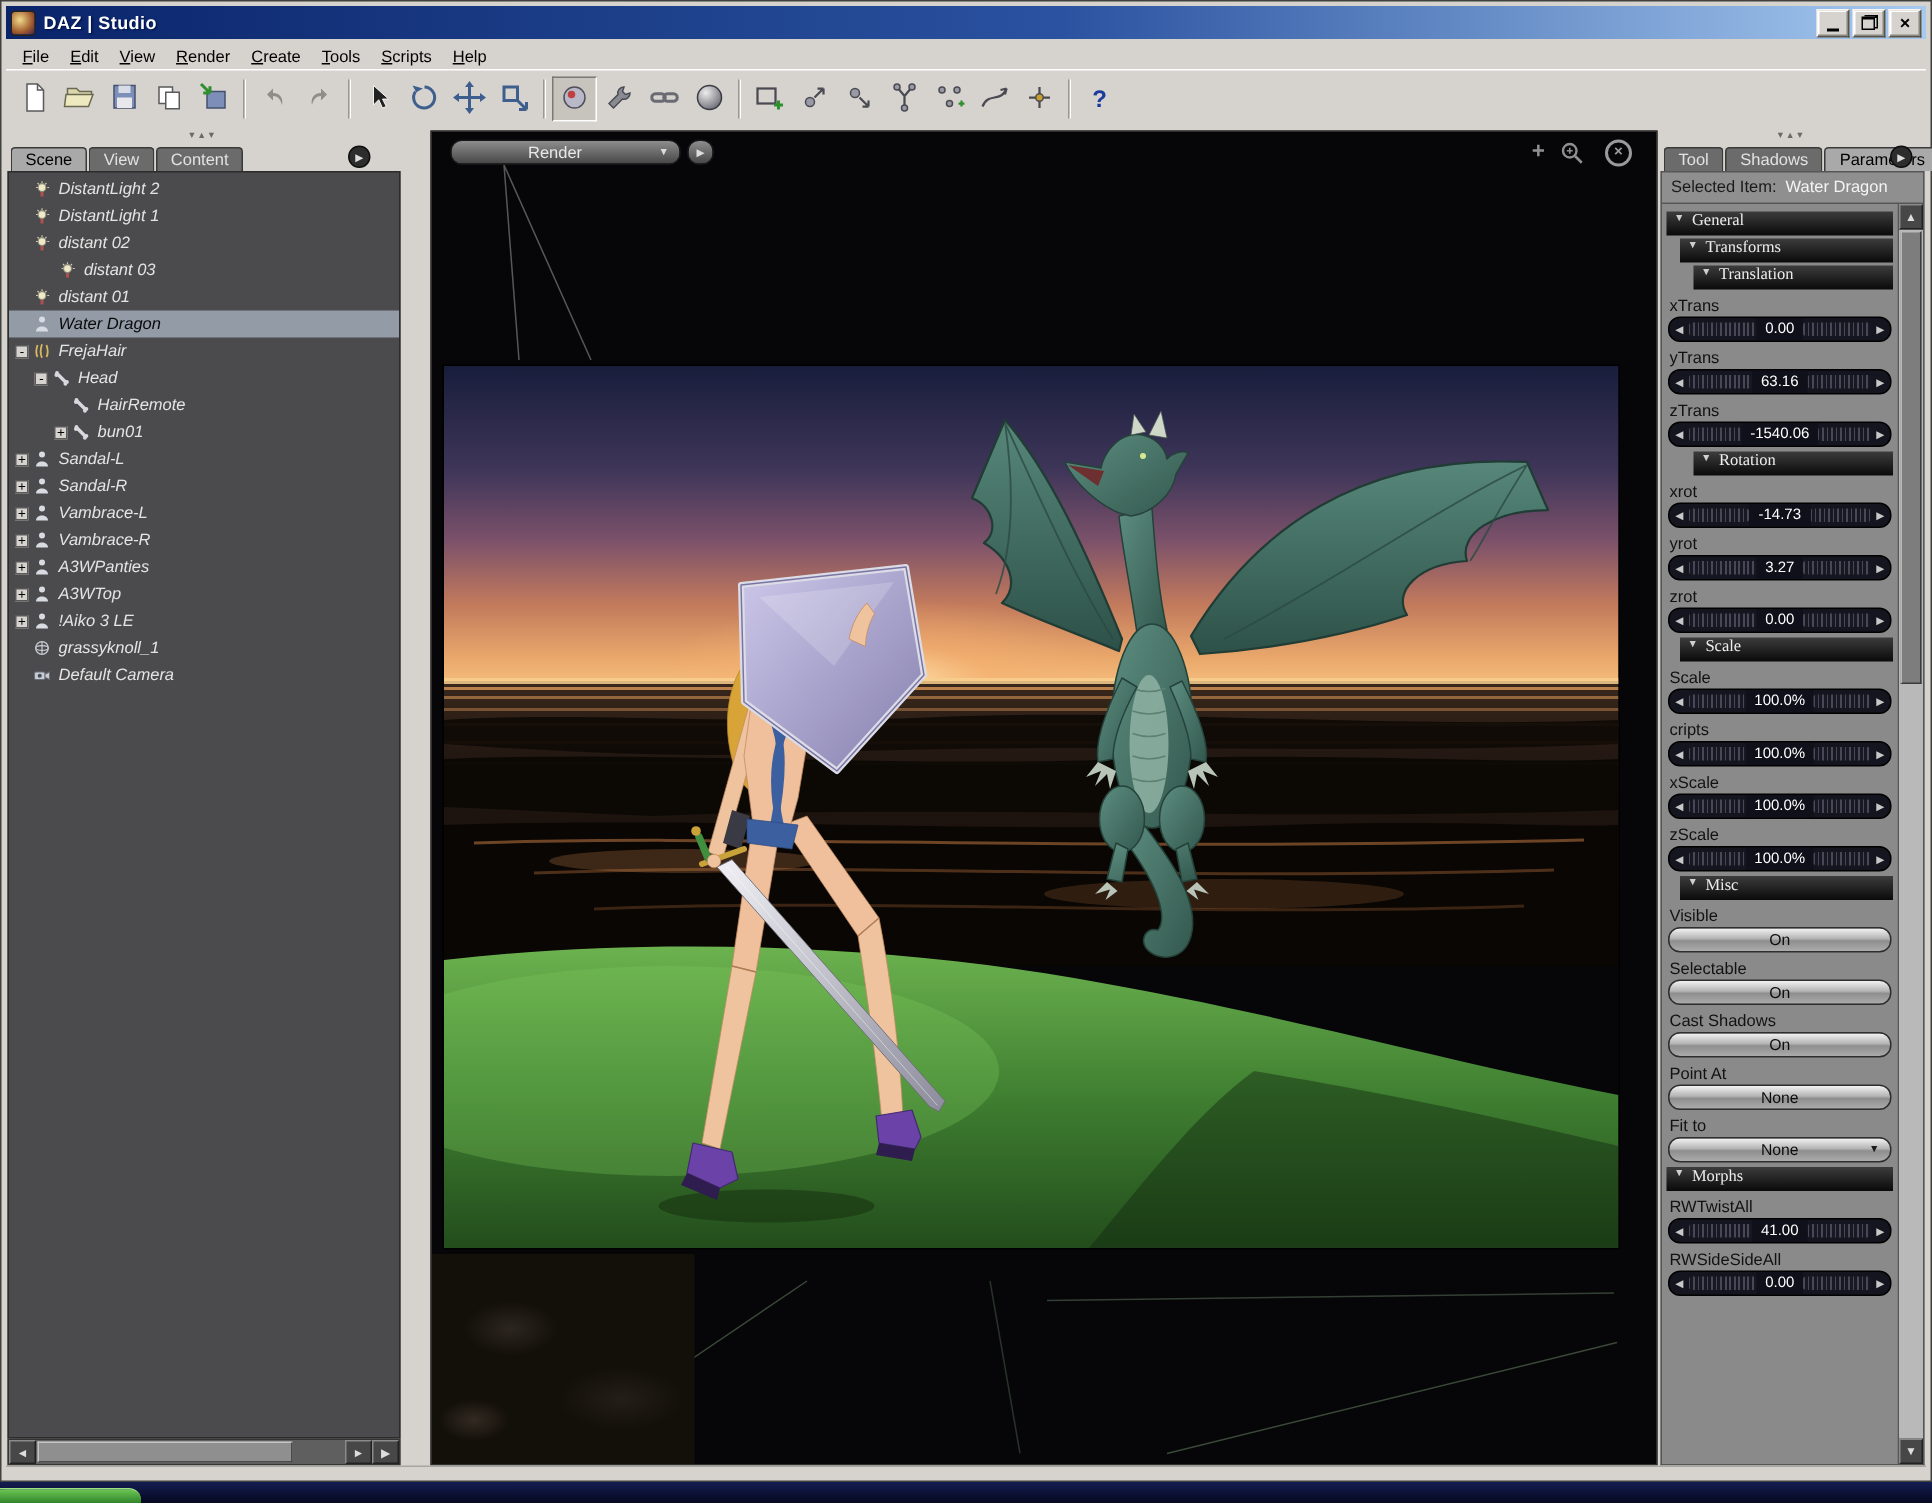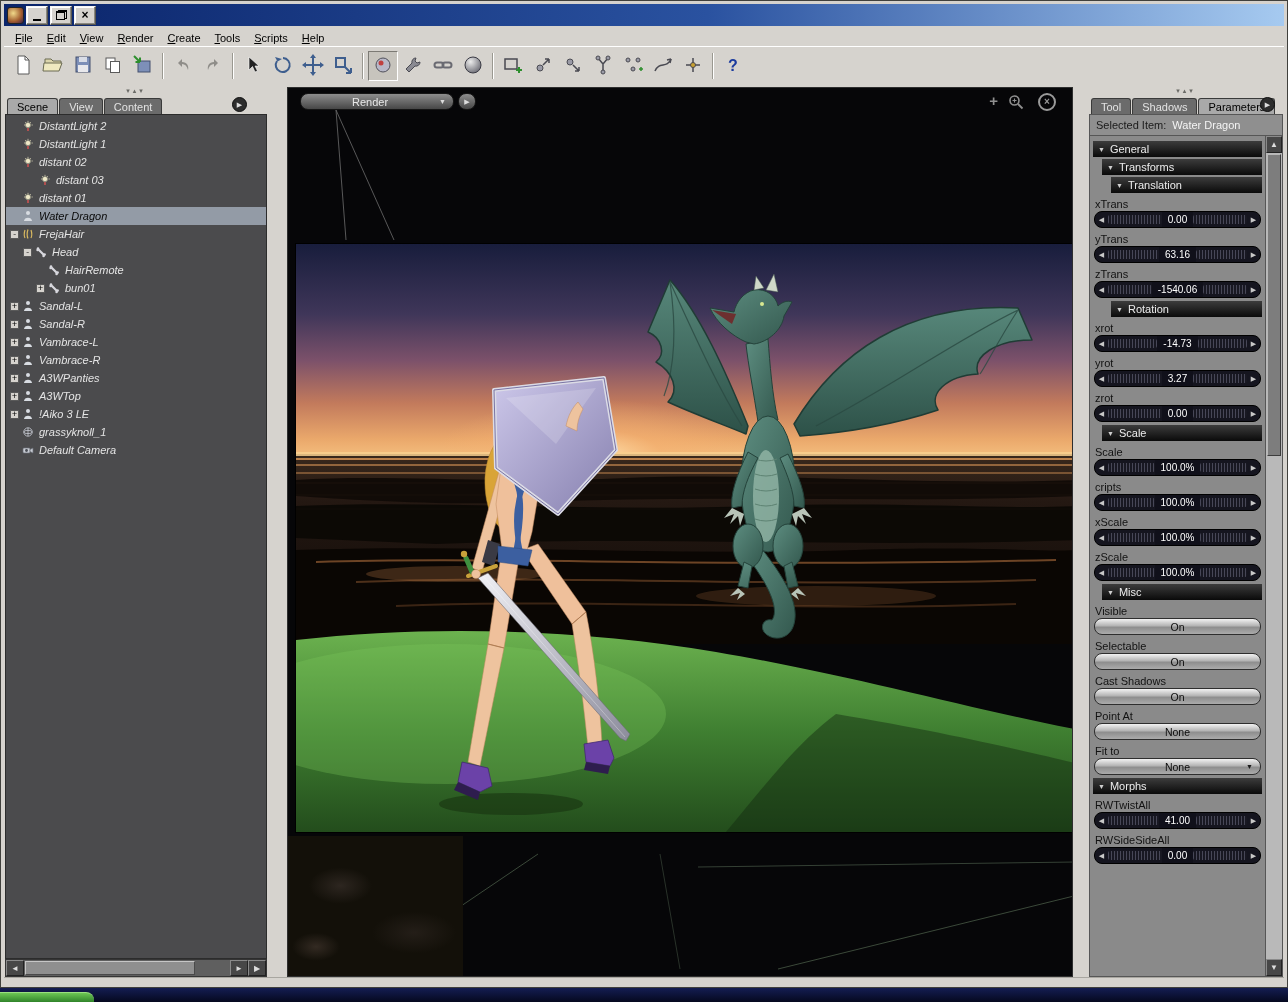--- a/index.html
+++ b/index.html
@@ -35,21 +35,21 @@
   .toolbar { height:38px; display:flex; align-items:center; padding:0 4px; border-top:1px solid #fff; }
   .tb-btn { width:30px; height:30px; background:#d6d3ce; border:1px solid #d6d3ce; padding:0;
     display:flex; align-items:center; justify-content:center; }
   .tb-btn.pressed { border-color:#7c7a74 #ffffff #ffffff #7c7a74; background:#c7c4bd; }
   .tb-sep { width:0; height:26px; border-left:1px solid #9a9890; border-right:1px solid #fff; margin:0 4px; }
   
   .main-content { position:absolute; left:4px; top:86px; right:4px; bottom:10px; display:flex; }
   .dock-strip { height:9px; text-align:center; color:#6a6a66; font-size:7px; line-height:8px; letter-spacing:3px; }
   .side-panel { display:flex; flex-direction:column; }
   .left-panel  { width:262px; margin-right:20px; }
-  .right-panel { width:194px; margin-left:16px; }
+  .right-panel { width:176px; margin-left:2px; }
   .panel-tabs { height:18px; display:flex; align-items:flex-end; position:relative; padding-left:2px; }
   .tab { font-size:11px; padding:2px 9px 1px; background:#6b6b6b; color:#e2e2e2;
     border:1px solid #3a3a3a; border-bottom:none; border-radius:3px 3px 0 0; margin-right:1px; white-space:nowrap; }
   .tab.active { background:#a9a9a9; color:#000; }
   .panel-menu-btn { position:absolute; right:8px; bottom:2px; width:13px; height:13px; border-radius:50%;
     background:#2d2d2d; border:1px solid #0e0e0e; color:#ddd; font-size:7px;
     display:flex; align-items:center; justify-content:center; }
   
   .tree { flex:1; background:#4b4b4d; border:1px solid #2c2c2c; overflow:hidden; padding-top:2px;font-style:italic; }
   .tree-row { height:18px; display:flex; align-items:center; font-size:11px; color:#e4e4e4; white-space:nowrap; }
@@ -89,22 +89,22 @@
   
   .selected-item-bar { height:20px; background:#8f8f8f; border:1px solid #565656; font-size:11px;
     display:flex; align-items:center; padding-left:6px; color:#1a1a1a; white-space:nowrap; }
   .selected-item-bar .val { margin-left:6px; color:#f4f4f4; }
   .params-wrap { flex:1; background:#8a8a8a; border:1px solid #565656; border-top:none; display:flex; overflow:hidden; }
   .params { flex:1; overflow:hidden; padding:3px 3px 0 3px; }
   .vscroll { width:16px; background:#b9b9b9; border-left:1px solid #565656; display:flex; flex-direction:column; }
   .vscroll .scroll-btn { width:auto; height:15px; }
   .vthumb { height:300px; background:#7d7d7d; border:1px solid; border-color:#b8b8b8 #3c3c3c #3c3c3c #b8b8b8; margin:1px; }
   .vscroll .spacer { flex:1; }
-  .p-header { height:16px; display:flex; align-items:center; padding-left:5px; margin:2px 0;
-    background:linear-gradient(#3c3c3c,#0a0a0a); color:#ececec; font-size:11px; }
+  .p-header { height:16px; display:flex; align-items:flex-start; padding-left:5px; margin:2px 0;
+    background:linear-gradient(#3c3c3c,#0a0a0a); color:#ececec; font-size:11px;font-family:Liberation Serif, serif; }
   .p-header.lvl1 { margin-left:9px; }
   .p-header.lvl2 { margin-left:18px; }
   .tri { font-size:7px; margin-right:5px; color:#cfcfcf; }
   .p-label { font-size:11px; color:#121212; margin:5px 0 1px 2px; }
   .p-slider { height:15px; border-radius:8px; background:#15151f; border:1px solid #000;
     display:flex; align-items:center; overflow:hidden; margin:0 1px 3px 1px; }
   .sl-arrow { width:13px; text-align:center; color:#c8c8c8; font-size:7px; flex:0 0 auto; }
   .sl-ribs { flex:1; height:9px; border-radius:2px;
     background:repeating-linear-gradient(90deg,#474757 0 1px,#181822 1px 3px); }
   .sl-value { padding:0 6px; color:#fff; font-size:10px; background:#10101a; height:100%;
@@ -122,20 +122,21 @@
     background:linear-gradient(#6cc653,#2a7d26); border-top:1px solid #9ae080; }
   u { text-decoration:underline; }
 </style>
 </head>
 <body>
 
 <div class="app-window">
 
   <div class="titlebar">
     <span class="app-icon"></span>
+    <span class="title-text">DAZ | Studio</span>
     <span class="win-btn">
         <span class="ico-min"></span>
       </span>
     <span class="win-btn">
         <span class="ico-restore">
           <span class="r1"></span>
           <span class="r2"></span>
         </span>
       </span>
     <span class="win-btn">

